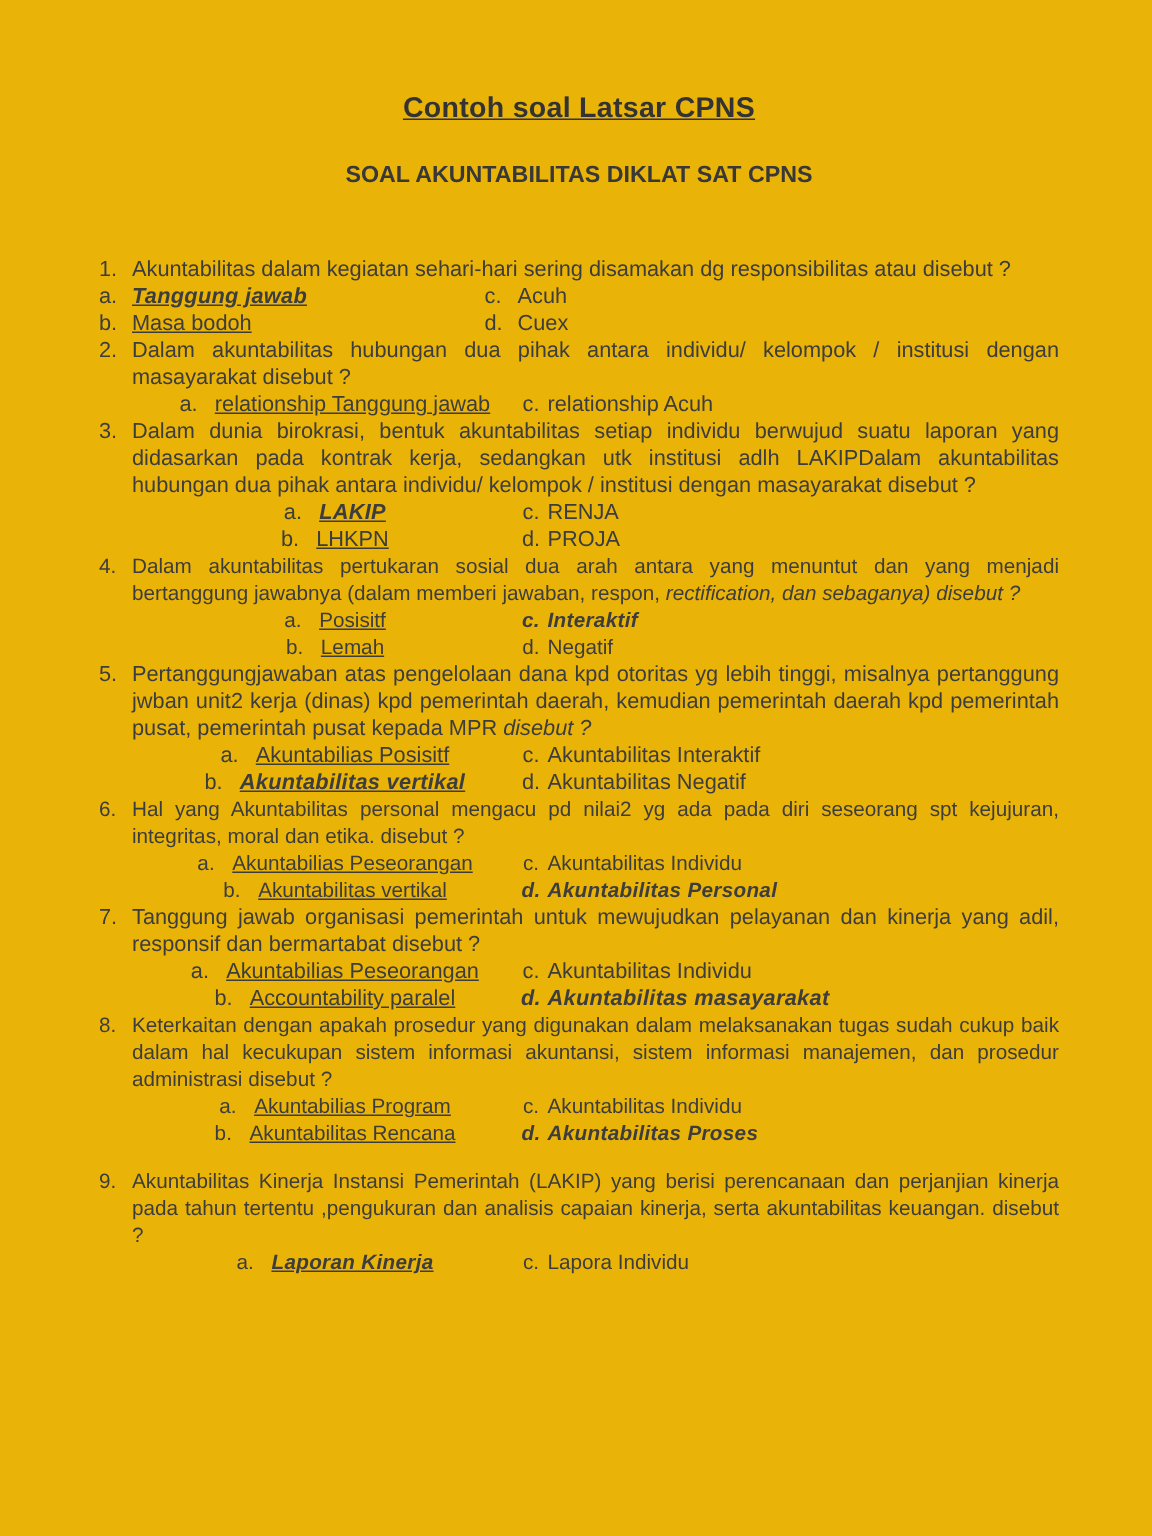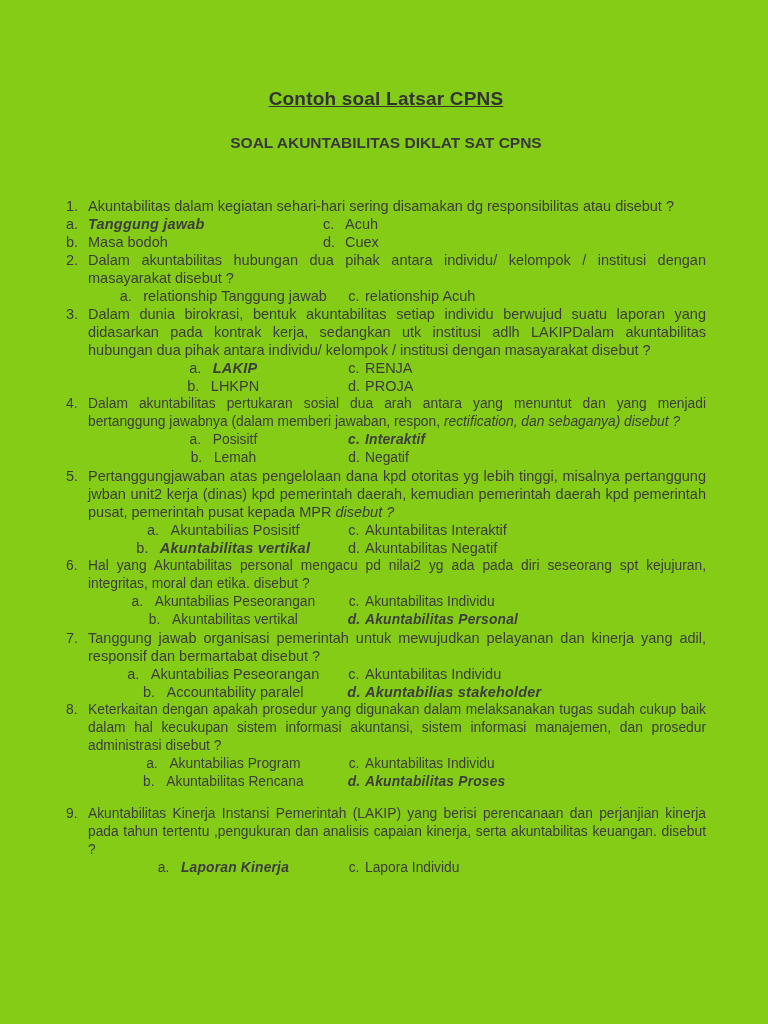--- a/index.html
+++ b/index.html
@@ -1,21 +1,21 @@
 <!DOCTYPE html>
 <html><head>
 <meta charset="utf-8">
 <style>
   html,body{margin:0;padding:0;background:#ffffff;}
   .page{
     position:relative;
     width:768px;height:1024px;
-    background:#84cc16;
+    background:#eab308;
     box-sizing:border-box;
-    padding:88px 62px 0 66px;
+    padding:62px 62px 0 66px;
     font-family:"Liberation Sans","DejaVu Sans",sans-serif;
     color:#3d3d3d;
     overflow:hidden;
   }
   .doc-title{
     text-align:center;
     font-weight:bold;
     font-size:19px;
     line-height:22px;
     text-decoration:underline;
@@ -37,21 +37,21 @@
   }
   .question.small{font-size:13.8px;}
   .question.gap-before{margin-top:14px;}
   .q-head{display:flex;}
   .q-num{flex:none;width:22px;}
   .q-text{flex:1;text-align:justify;}
   .it{font-style:italic;}
   .bi{font-weight:bold;font-style:italic;letter-spacing:.2px;}
   .opt-row{display:flex;}
   .opt{white-space:nowrap;}
-  .opt.first{flex:none;width:257px;}
+  .opt.first{flex:none;width:257px;text-decoration:underline;}
   .opt-label{display:inline-block;min-width:22px;}
   .opt-row.indent{margin-left:26px;text-align:center;}
   .opt-row.indent .opt.first{width:251px;}
   .opt-row.indent .opt.first > .opt-label{min-width:35px;}
 </style>
 </head>
 <body>
 
 <div class="page">
   <h1 class="doc-title">Contoh soal Latsar CPNS</h1>
@@ -141,21 +141,21 @@
         <div class="q-head">
           <span class="q-num">7.</span>
           <div class="q-text"><span>Tanggung   jawab   organisasi   pemerintah   untuk mewujudkan pelayanan dan   kinerja   yang adil, responsif dan bermartabat disebut ?</span></div>
         </div>
         <div class="opt-row indent">
           <span class="opt first"><span class="opt-label">a.</span><span class="opt-text">Akuntabilias Peseorangan</span></span>
           <span class="opt"><span class="opt-label">c.</span><span class="opt-text">Akuntabilitas Individu</span></span>
         </div>
         <div class="opt-row indent">
           <span class="opt first"><span class="opt-label">b.</span><span class="opt-text">Accountability paralel</span></span>
-          <span class="opt"><span class="opt-label bi">d.</span><span class="opt-text bi">Akuntabilias  stakeholder</span></span>
+          <span class="opt"><span class="opt-label bi">d.</span><span class="opt-text bi">Akuntabilitas  masayarakat</span></span>
         </div>
       </div>
       <div class="question small">
         <div class="q-head">
           <span class="q-num">8.</span>
           <div class="q-text"><span>Keterkaitan dengan  apakah prosedur yang digunakan dalam melaksanakan tugas sudah cukup baik dalam hal kecukupan sistem informasi akuntansi, sistem informasi manajemen, dan prosedur administrasi disebut ?</span></div>
         </div>
         <div class="opt-row indent">
           <span class="opt first"><span class="opt-label">a.</span><span class="opt-text">Akuntabilias Program</span></span>
           <span class="opt"><span class="opt-label">c.</span><span class="opt-text">Akuntabilitas Individu</span></span>

